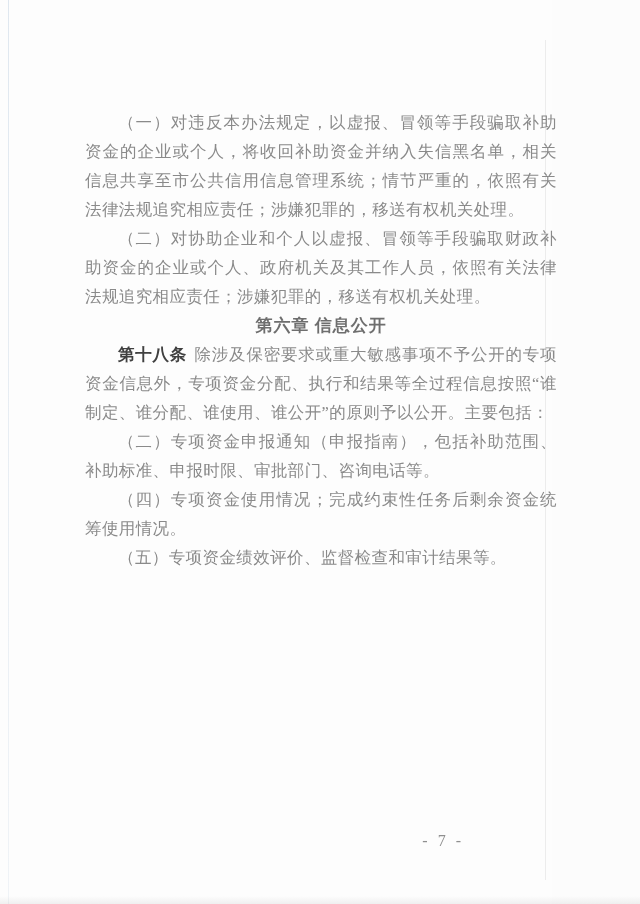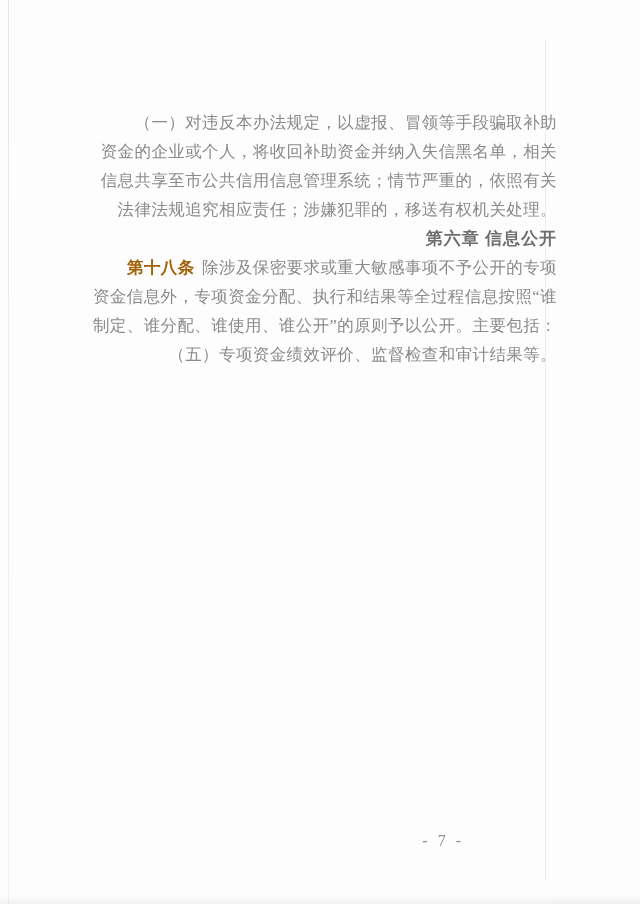--- a/index.html
+++ b/index.html
@@ -56,36 +56,35 @@
     color: #8a8a8a;
     font-size: 16.5px;
     line-height: 29px;
     letter-spacing: 0.4px;
     text-align: justify;
   }
   .content p {
     margin: 0;
     padding: 0;
     text-indent: 2em;
-    text-align: right;
   }
   .chapter-heading {
     margin: 0;
     margin-top: 36px;
     text-align: center;
     text-indent: 0 !important;
     font-weight: bold;
     color: #6e6e6e;
     font-size: 17px;
     line-height: 29px;
     letter-spacing: 1px;
   }
   .article-lead {
     font-weight: bold;
-    color: #a16207;
+    color: #404040;
     margin-right: 0.45em;
   }
   .page-number {
     position: absolute;
     top: 832px;
     right: 88px;
     color: #8f8f8f;
     font-size: 16px;
     letter-spacing: 3px;
     font-family: "Liberation Serif", "DejaVu Serif", serif;
@@ -94,22 +93,25 @@
 </head>
 <body>
 
 <div class="page">
   <div class="scan-edge-left"></div>
   <div class="scan-edge-right"></div>
   <div class="scan-edge-bottom"></div>
 
   <div class="content">
     <p>（一）对违反本办法规定，以虚报、冒领等手段骗取补助资金的企业或个人，将收回补助资金并纳入失信黑名单，相关信息共享至市公共信用信息管理系统；情节严重的，依照有关法律法规追究相应责任；涉嫌犯罪的，移送有权机关处理。</p>
+    <p>（二）对协助企业和个人以虚报、冒领等手段骗取财政补助资金的企业或个人、政府机关及其工作人员，依照有关法律法规追究相应责任；涉嫌犯罪的，移送有权机关处理。</p>
 
     <p class="chapter-heading">第六章 信息公开</p>
 
     <p><span class="article-lead">第十八条</span><span>除涉及保密要求或重大敏感事项不予公开的专项资金信息外，专项资金分配、执行和结果等全过程信息按照“谁制定、谁分配、谁使用、谁公开”的原则予以公开。主要包括：</span></p>
 
+    <p>（二）专项资金申报通知（申报指南），包括补助范围、补助标准、申报时限、审批部门、咨询电话等。</p>
+    <p>（四）专项资金使用情况；完成约束性任务后剩余资金统筹使用情况。</p>
     <p>（五）专项资金绩效评价、监督检查和审计结果等。</p>
   </div>
 
   <div class="page-number">- 7 -</div>
 </div>
 
 </body></html>

